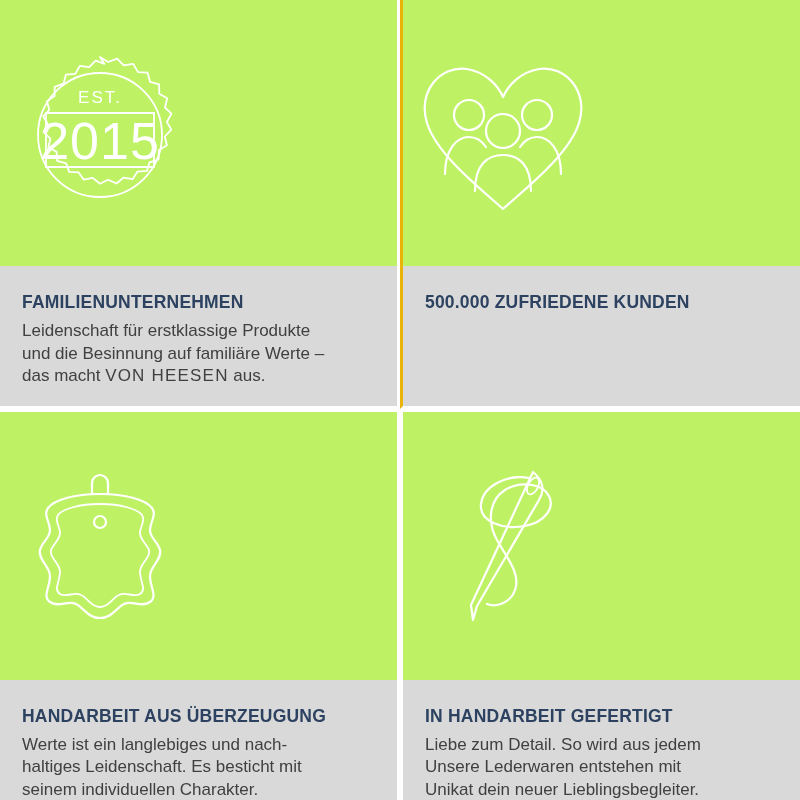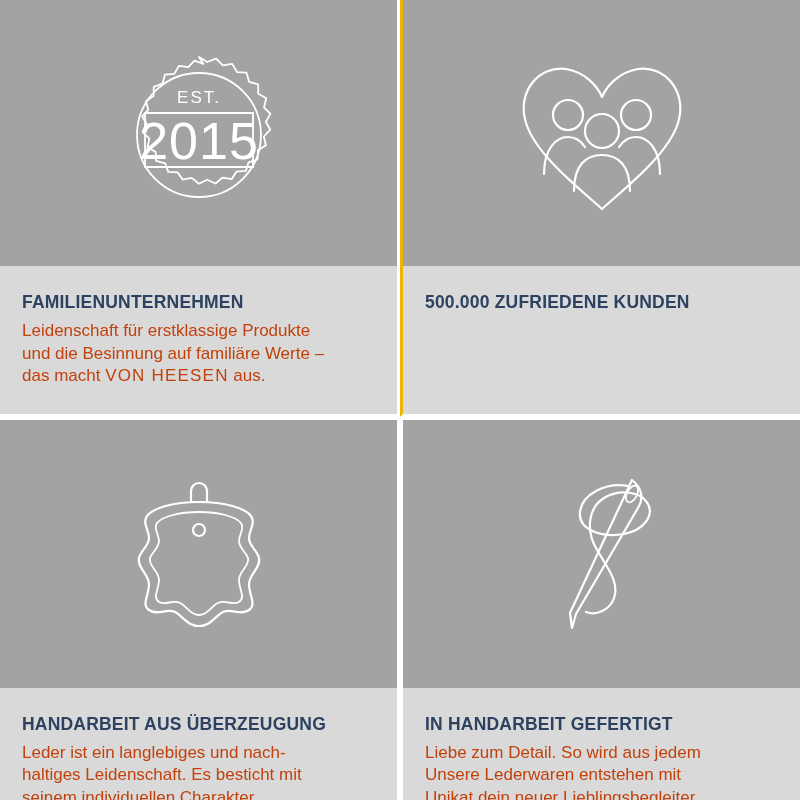--- a/index.html
+++ b/index.html
@@ -27,48 +27,47 @@
     flex-direction: column;
     box-sizing: border-box;
   }
   
   .quad.q1 { border-right: 3px solid #ffffff; border-bottom: 3px solid #ffffff; }
   .quad.q2 { border-left: 3px solid #eab308; border-bottom: 3px solid #ffffff; }
   .quad.q3 { border-right: 3px solid #ffffff; border-top: 3px solid #ffffff; }
   .quad.q4 { border-left: 3px solid #ffffff; border-top: 3px solid #ffffff; }
 
   .icon-area {
-    background: #a3a3a3;
+    background: #bef264;
     height: 266px;
     display: flex;
     align-items: center;
-    justify-content: center;
   }
   .q3 .icon-area, .q4 .icon-area { height: 268px; }
 
   .text-area {
     background: #d9d9d9;
     flex: 1 1 auto;
-    padding: 26px 22px 26px 22px;
+    padding: 26px 22px 18px 22px;
     box-sizing: border-box;
     color: #2c4260;
   }
   .headline {
     font-size: 17.5px;
     font-weight: bold;
     letter-spacing: 0.2px;
     margin: 0 0 7px 0;
     line-height: 1.2;
     color: #2c4260;
   }
   .body {
     font-size: 17px;
     line-height: 1.33;
     margin: 0;
-    color: #c2410c;
+    color: #404040;
     font-weight: 400;
   }
   .brand {
     letter-spacing: 1.2px;
   }
   svg { display: block; }
   .ln {
     fill: none;
     stroke: #ffffff;
     stroke-width: 2.2;
@@ -195,21 +194,21 @@
           C 53 88, 60 84, 60 77
           C 60 70, 54 65, 58 59
           C 63 53, 79 48, 100 48 Z"></path>
 
         <circle class="ln" cx="100" cy="66" r="6"></circle>
       </svg>
     </div>
     <div class="text-area">
       <div class="headline">HANDARBEIT AUS ÜBERZEUGUNG</div>
       <div class="body">
-        <div>Leder ist ein langlebiges und nach-</div>
+        <div>Werte ist ein langlebiges und nach-</div>
         <div>haltiges Leidenschaft. Es besticht mit</div>
         <div>seinem individuellen Charakter.</div>
       </div>
     </div>
   </div>
 
   <div class="quad q4">
     <div class="icon-area">
       <svg width="200" height="180" viewBox="0 0 200 180">
 

